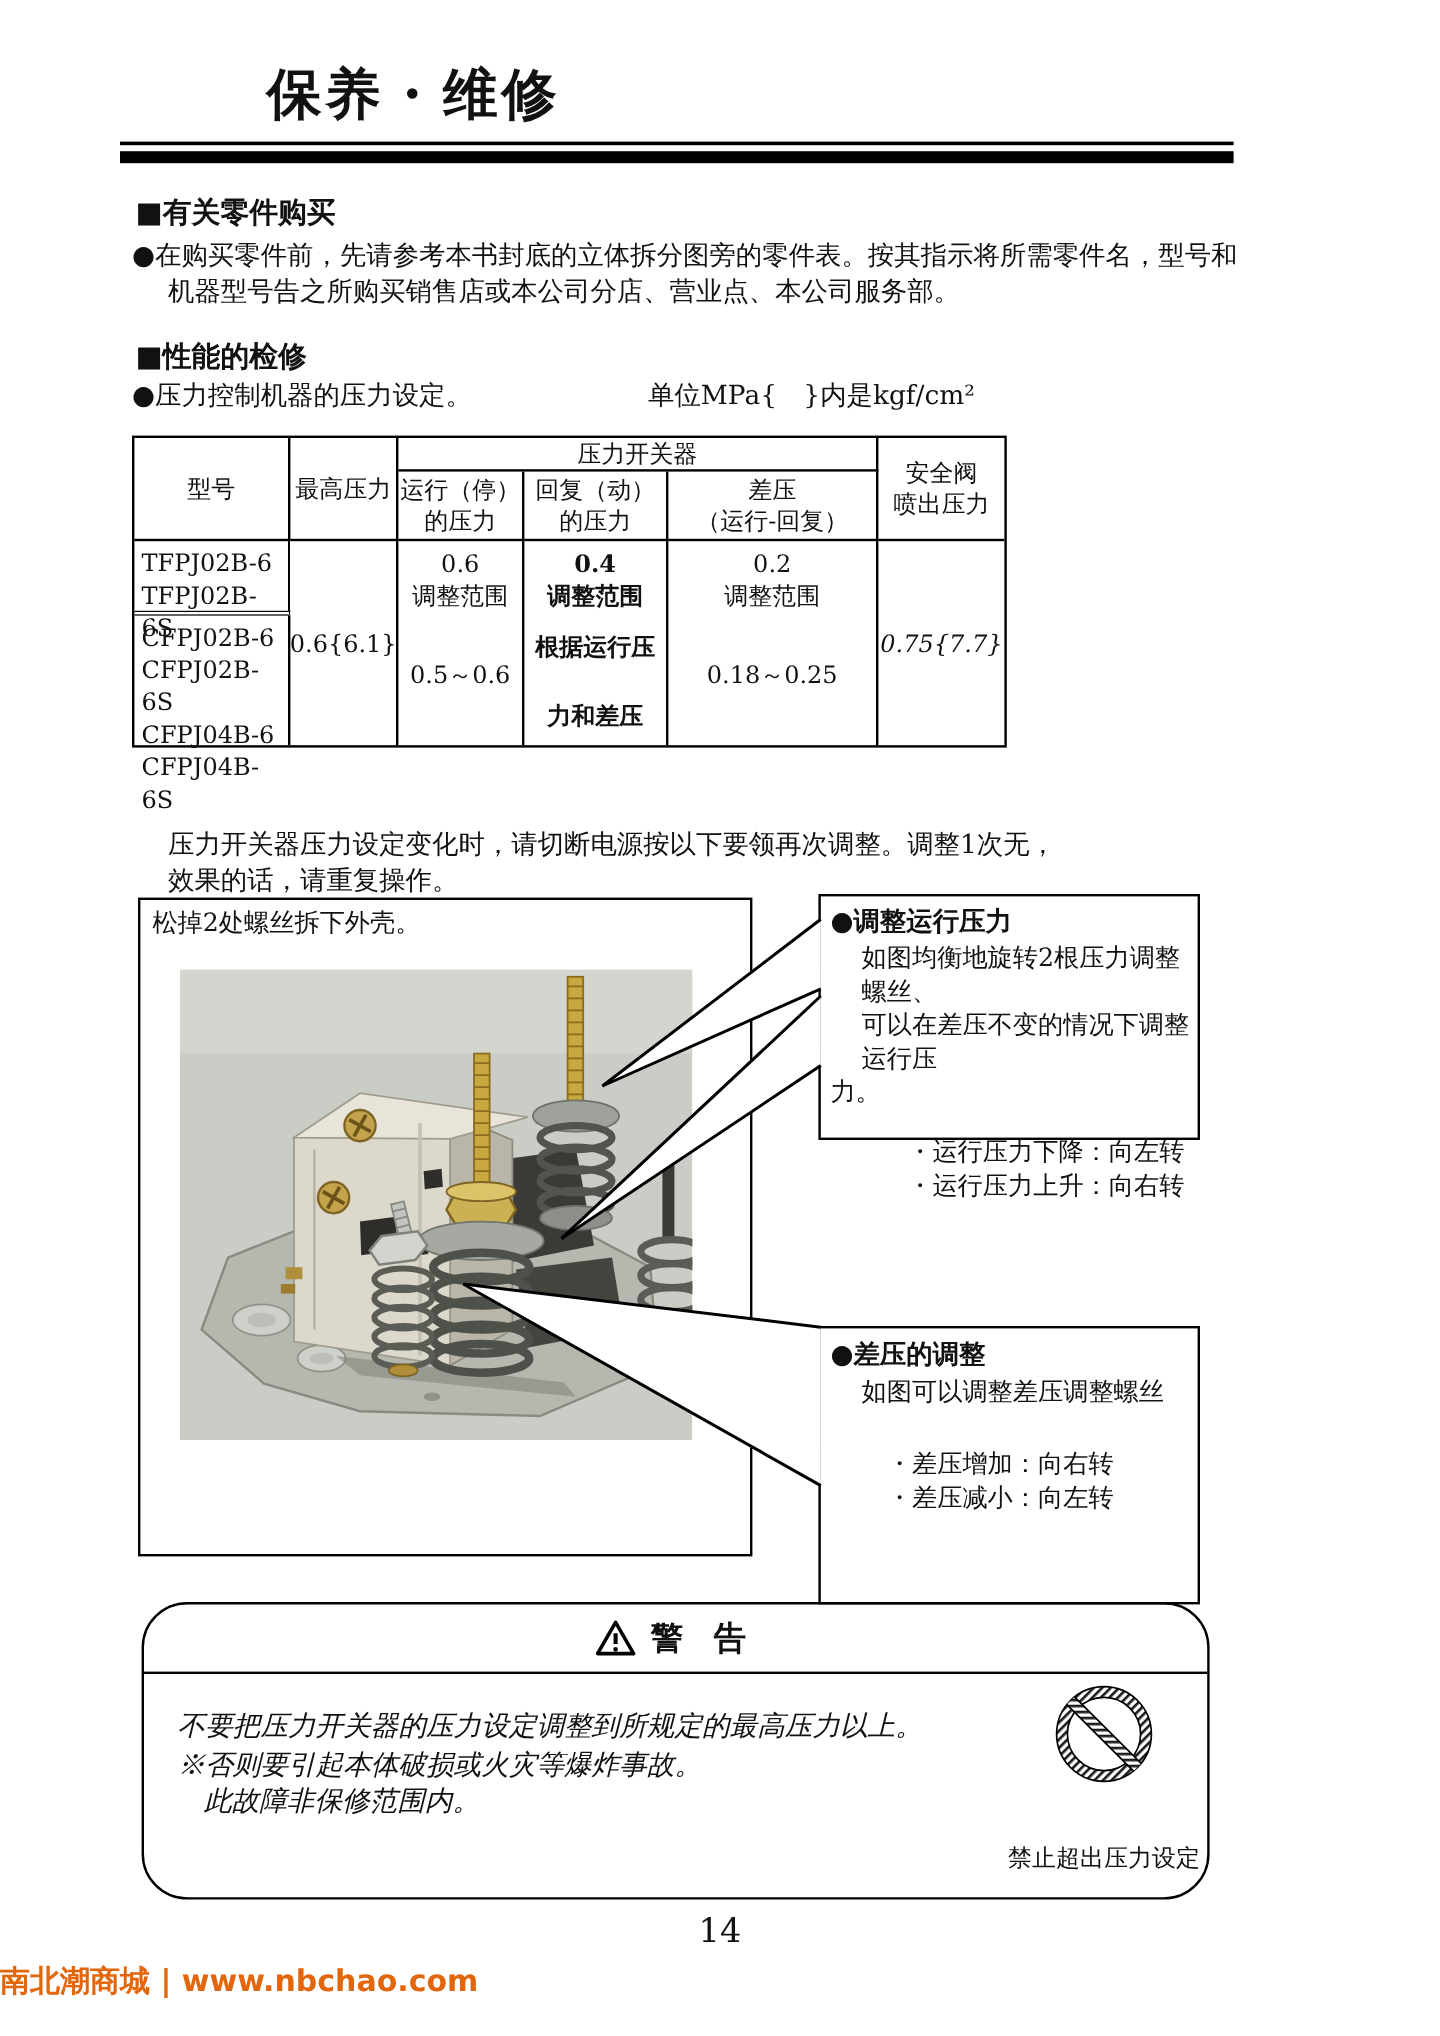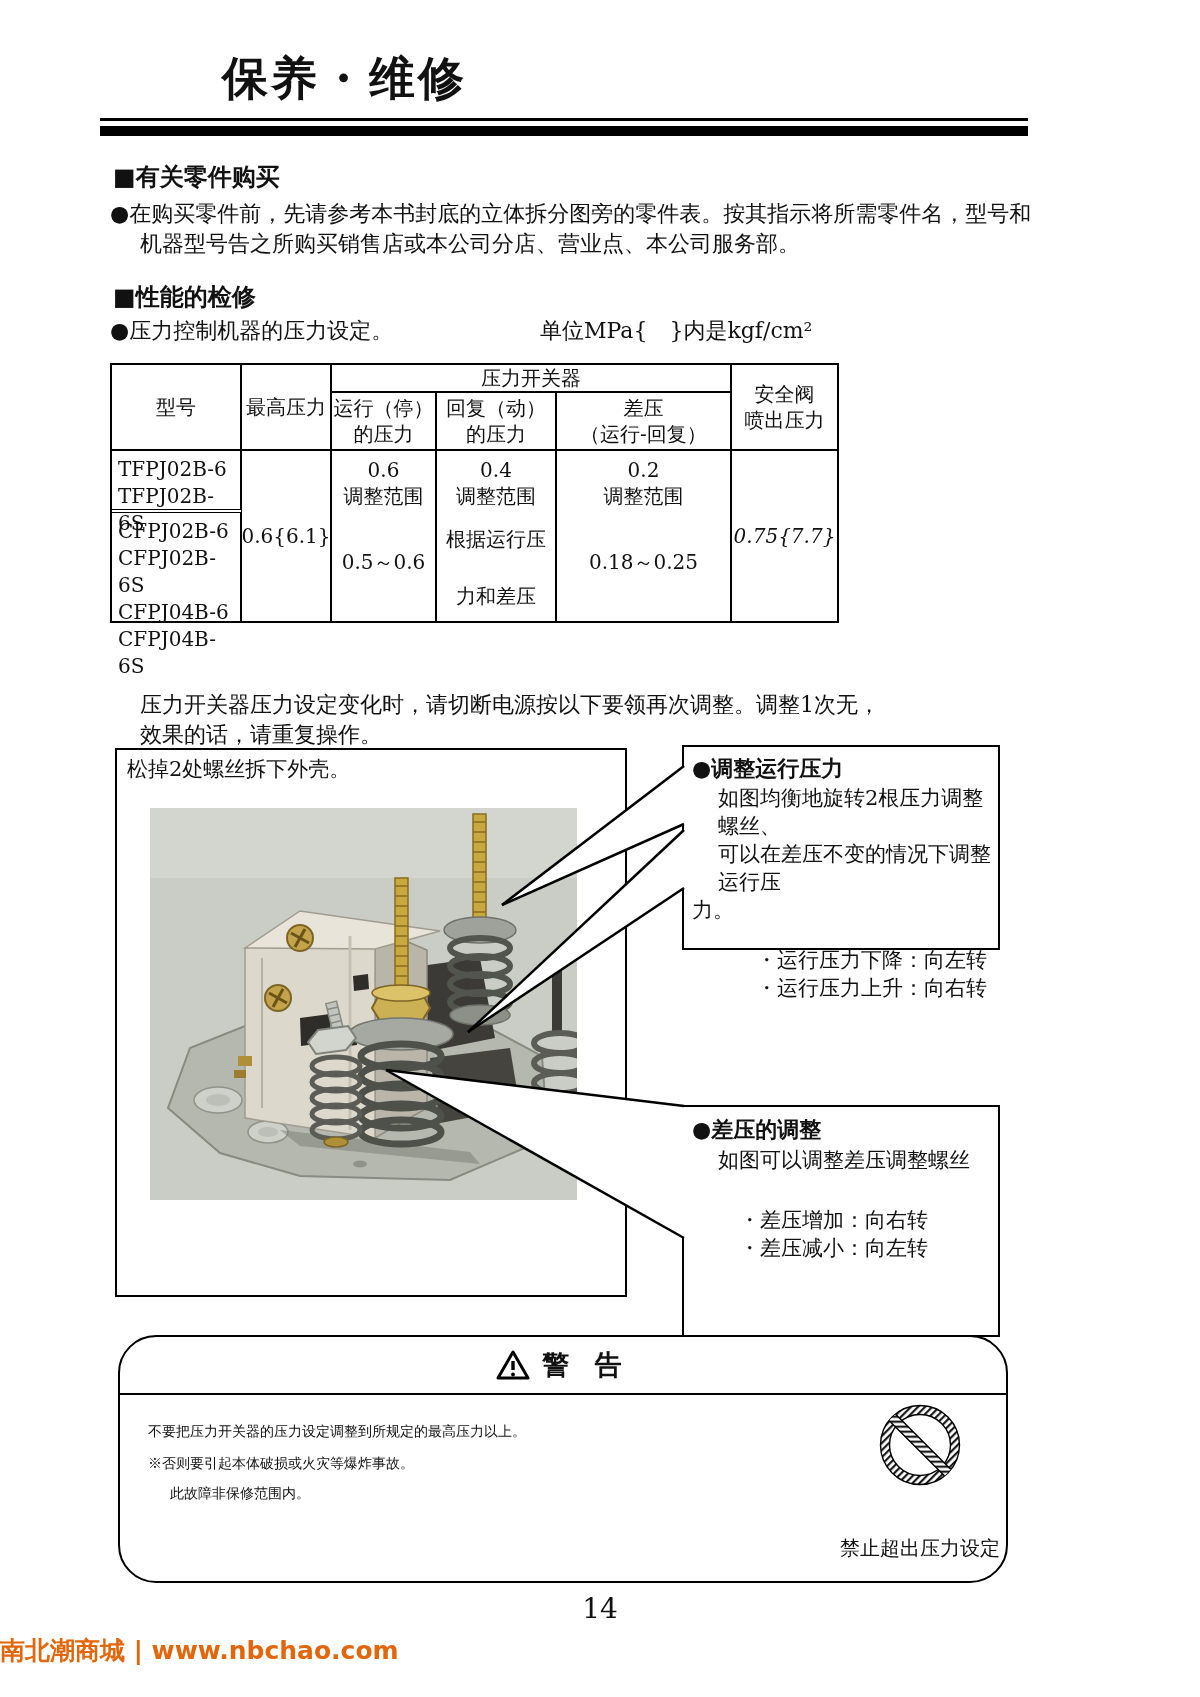--- a/index.html
+++ b/index.html
@@ -30,21 +30,21 @@
   .cell-max-h{grid-column:2;grid-row:1/3;}
   .cell-switch{grid-column:3/6;grid-row:1;}
   .cell-run-h{grid-column:3;grid-row:2;}
   .cell-ret-h{grid-column:4;grid-row:2;}
   .cell-diff-h{grid-column:5;grid-row:2;}
   .cell-safe-h{grid-column:6;grid-row:1/3;}
   .cell-mg1{grid-column:1;grid-row:3;border-bottom:4px double #000 !important;}
   .cell-mg2{grid-column:1;grid-row:4;}
   .cell-max{grid-column:2;grid-row:3/5;}
   .cell-run{grid-column:3;grid-row:3/5;}
-  .cell-ret{grid-column:4;grid-row:3/5;}
+  .cell-ret{grid-column:4;grid-row:3/5;font-weight:bold;}
   .cell-diff{grid-column:5;grid-row:3/5;}
   .cell-safe{grid-column:6;grid-row:3/5;font-style:italic;}
   .models{align-items:flex-start;justify-content:flex-start;text-align:left;
           padding:5px 0 0 6px;line-height:27px;}
   .vstack{justify-content:flex-start;padding-top:6px;}
 
   
   .photo-box{left:115px;top:748px;width:512px;height:549px;border:2px solid #000;box-sizing:border-box;}
   .photo-cap{left:10px;top:5px;font-size:21px;}
   .photo{left:33px;top:58px;width:427px;height:392px;}
@@ -52,21 +52,21 @@
   .co1{left:682px;top:745px;width:318px;height:205px;}
   .co2{left:682px;top:1105px;width:318px;height:232px;}
   .co-title{font-size:22px;font-weight:bold;}
   .pointer-layer{left:0;top:0;width:1200px;height:1697px;pointer-events:none;z-index:6;}
 
   
   .warn{left:118px;top:1335px;width:890px;height:248px;border:2px solid #000;border-radius:38px;box-sizing:border-box;}
   .warn-head{position:absolute;left:0;top:0;width:100%;height:58px;border-bottom:2px solid #000;
              display:flex;align-items:center;justify-content:center;gap:12px;box-sizing:border-box;}
   .warn-title{font-size:27px;font-weight:bold;letter-spacing:8px;}
-  .warn-line{position:absolute;left:28px;font-size:14px;}
+  .warn-line{position:absolute;left:28px;font-size:23px;font-style:italic;}
   .prohibit{position:absolute;left:758px;top:66px;width:84px;height:84px;}
   .prohibit-cap{position:absolute;left:680px;top:198px;width:240px;text-align:center;font-size:20px;}
 
   .page-num{left:0;top:1592px;width:100%;text-align:center;font-size:28px;}
   .site-footer{left:0;top:1634px;width:100%;text-align:left;font-size:25px;font-weight:bold;
                font-family:"DejaVu Sans","Liberation Sans",sans-serif;}
 </style>
 </head>
 <body>
 

